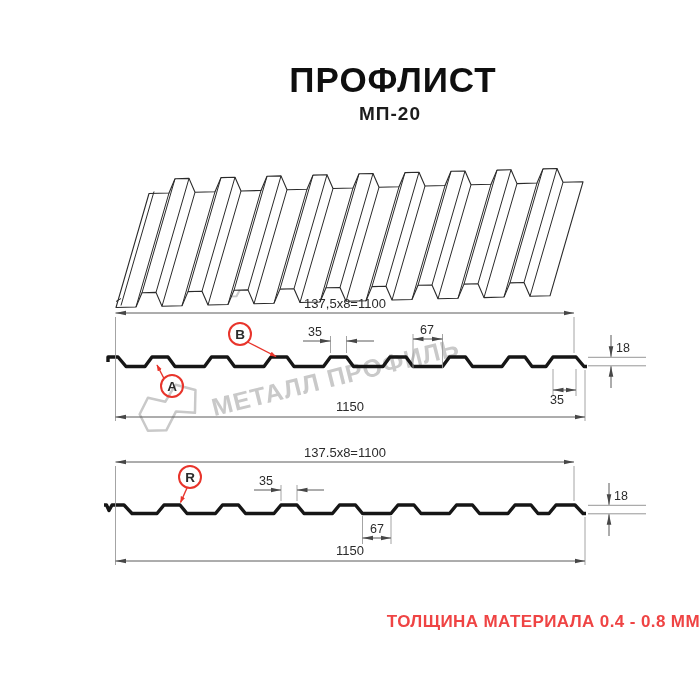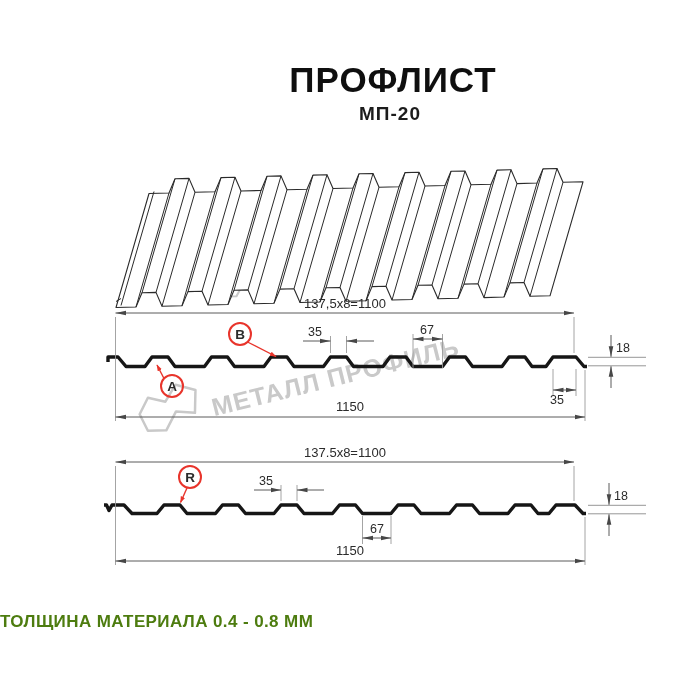--- a/index.html
+++ b/index.html
@@ -2,22 +2,22 @@
 <html><head>
 <meta charset="utf-8">
 <style>
   html,body{margin:0;padding:0;background:#ffffff;}
   .stage{position:relative;width:700px;height:700px;background:#ffffff;overflow:hidden;
          font-family:"Liberation Sans",sans-serif;}
   .title{position:absolute;left:0;top:60px;width:700px;text-align:center;
          font-size:35px;font-weight:800;letter-spacing:1px;color:#0f0f0f;margin-left:43px;}
   .subtitle{position:absolute;left:0;top:103px;width:700px;text-align:center;
          font-size:19px;font-weight:600;letter-spacing:1px;color:#1c1c1c;margin-left:40px;}
-  .footer-note{position:absolute;left:0;top:612px;width:700px;text-align:left;
-         font-size:17px;font-weight:600;letter-spacing:0.4px;color:#4d7c0f;}
+  .footer-note{position:absolute;left:0;top:612px;width:700px;text-align:right;
+         font-size:17px;font-weight:600;letter-spacing:0.4px;color:#ef4444;}
   .wm{position:absolute;display:flex;align-items:flex-end;gap:10px;color:#c9c9c9;
       font-weight:bold;white-space:nowrap;z-index:1;}
   .wm .wm-text{letter-spacing:1px;}
   .wm-a{left:218px;top:262px;font-size:26px;transform:rotate(-13.5deg);transform-origin:0 100%;}
   .wm-b{left:144px;top:392px;font-size:25px;transform:rotate(-14deg);transform-origin:0 100%;}
   svg.draw{position:absolute;left:0;top:0;z-index:2;}
   svg.draw text{font-family:"Liberation Sans",sans-serif;fill:#2b2b2b;}
   .dim{stroke:#5a5a5a;stroke-width:1;fill:none;}
   .ext{stroke:#9a9a9a;stroke-width:0.9;fill:none;}
   .ref{stroke:#8a8a8a;stroke-width:0.9;fill:none;}

